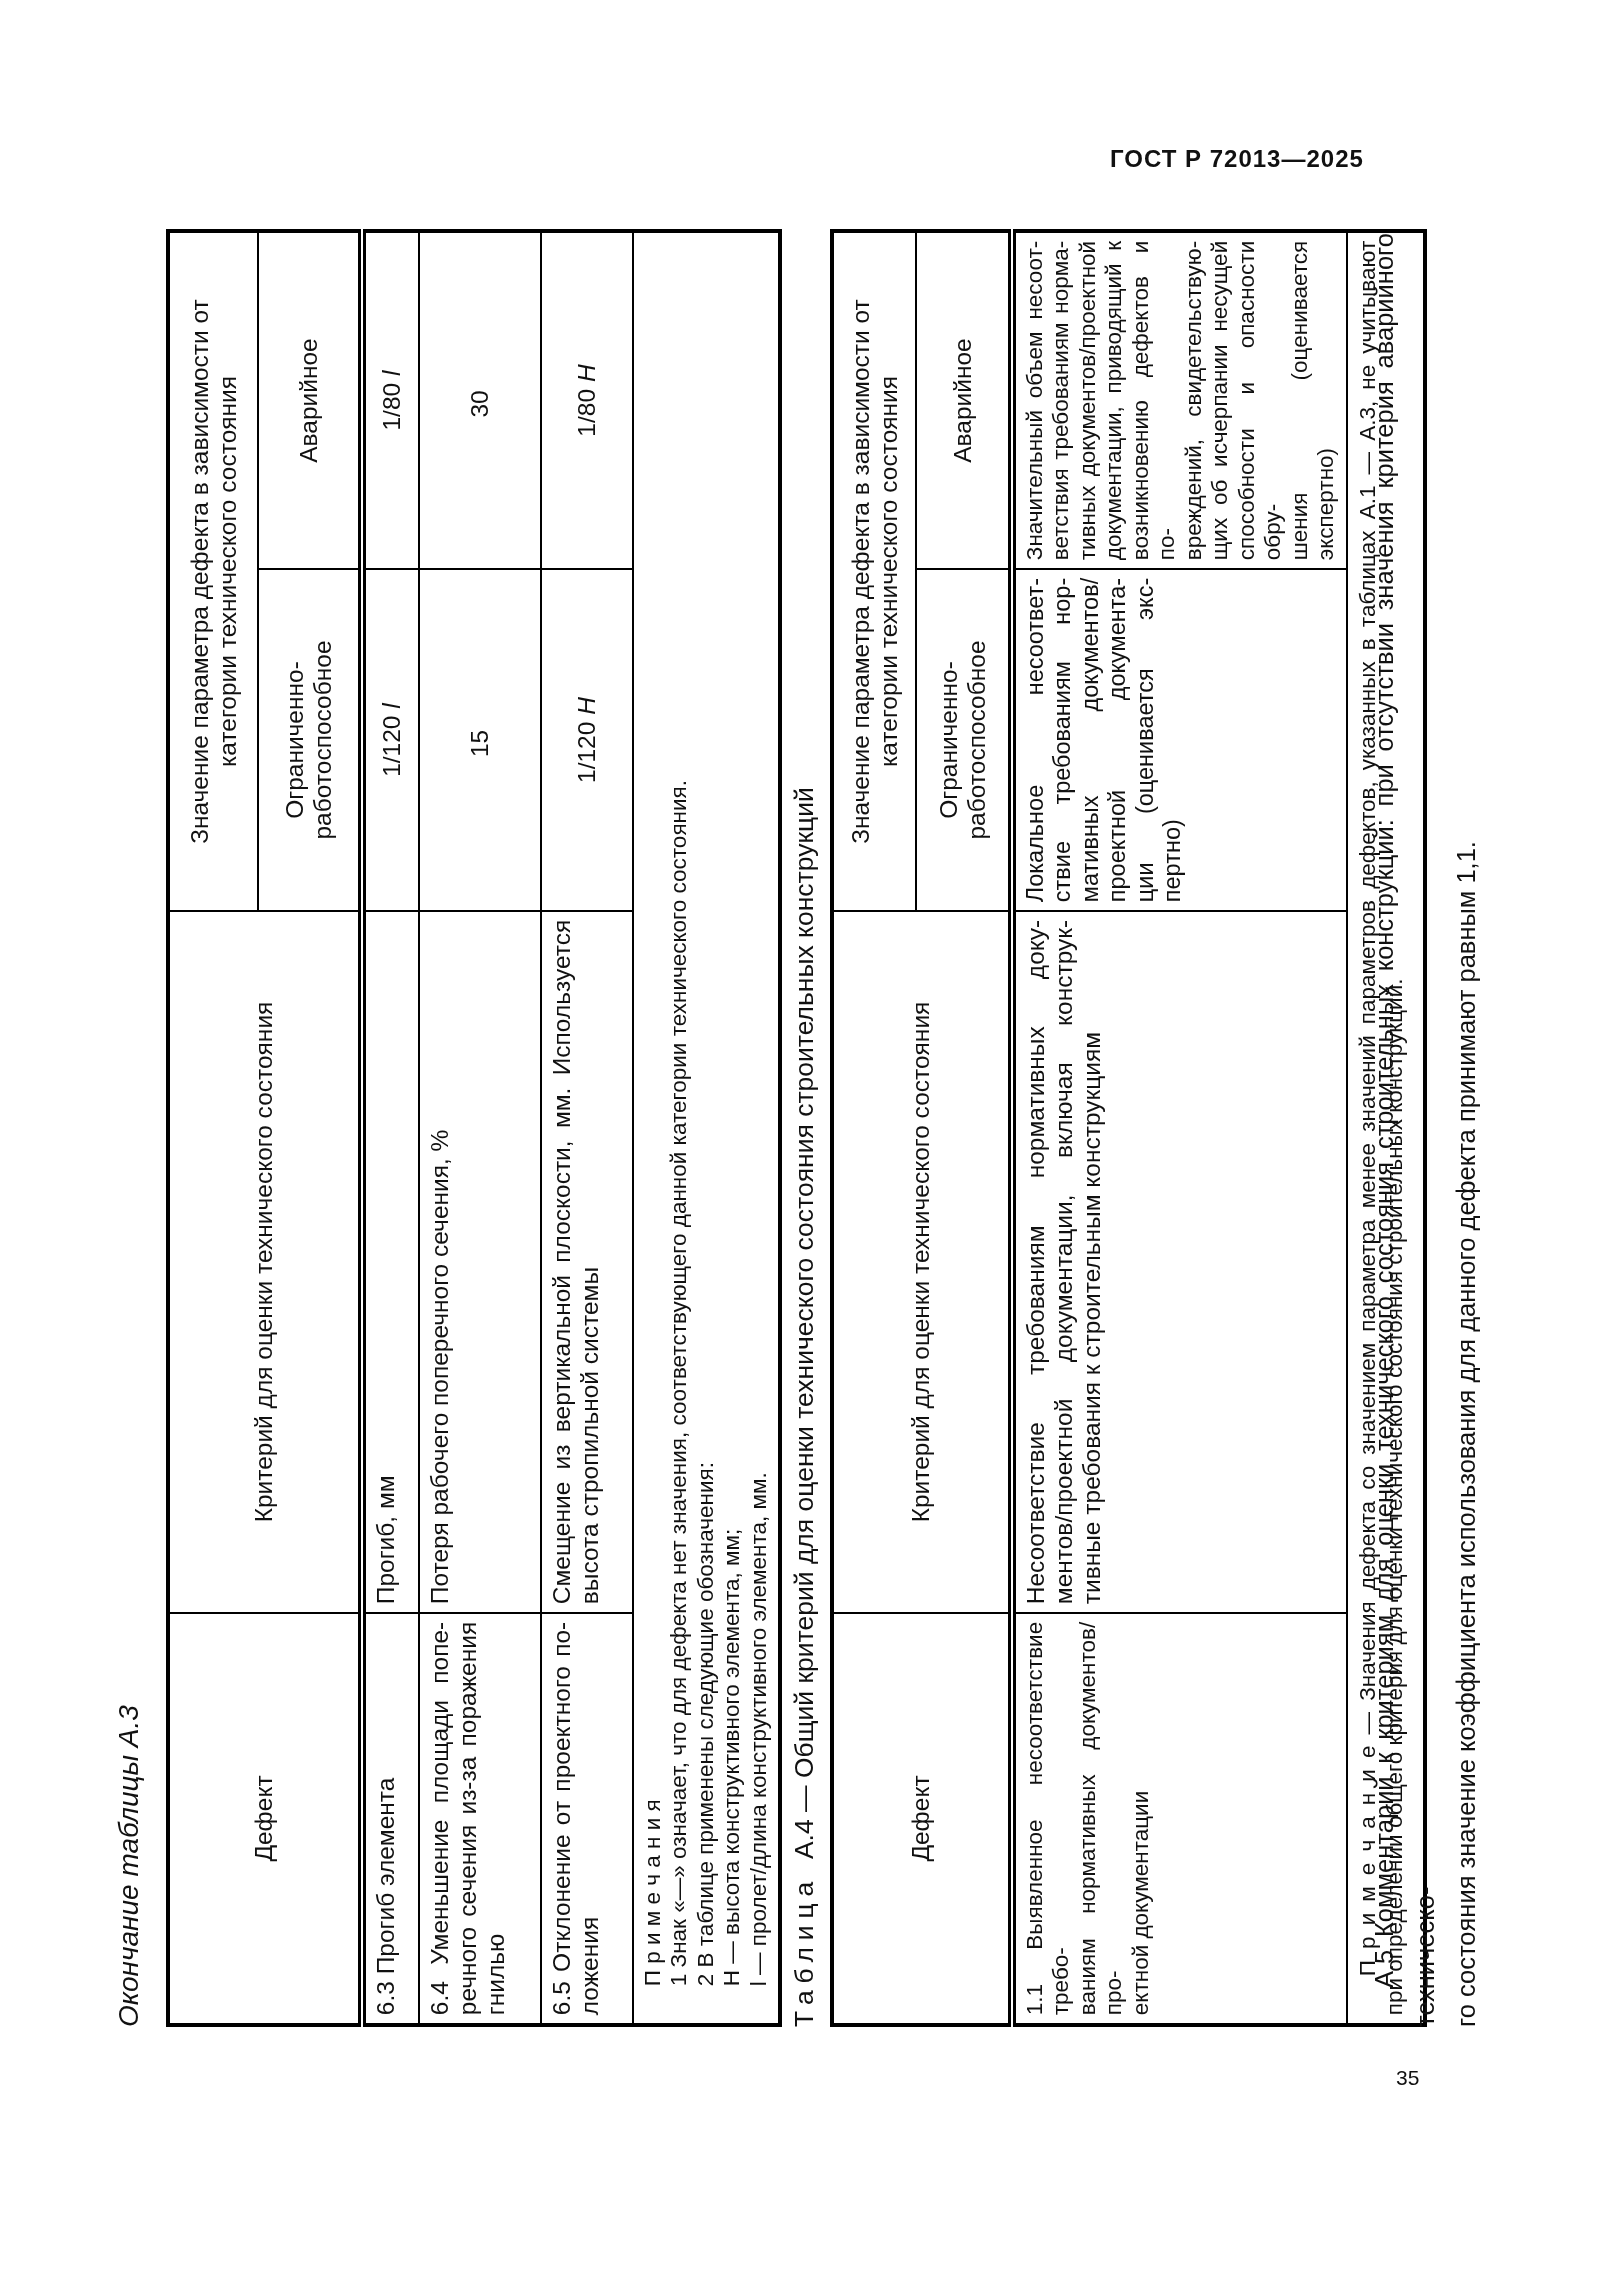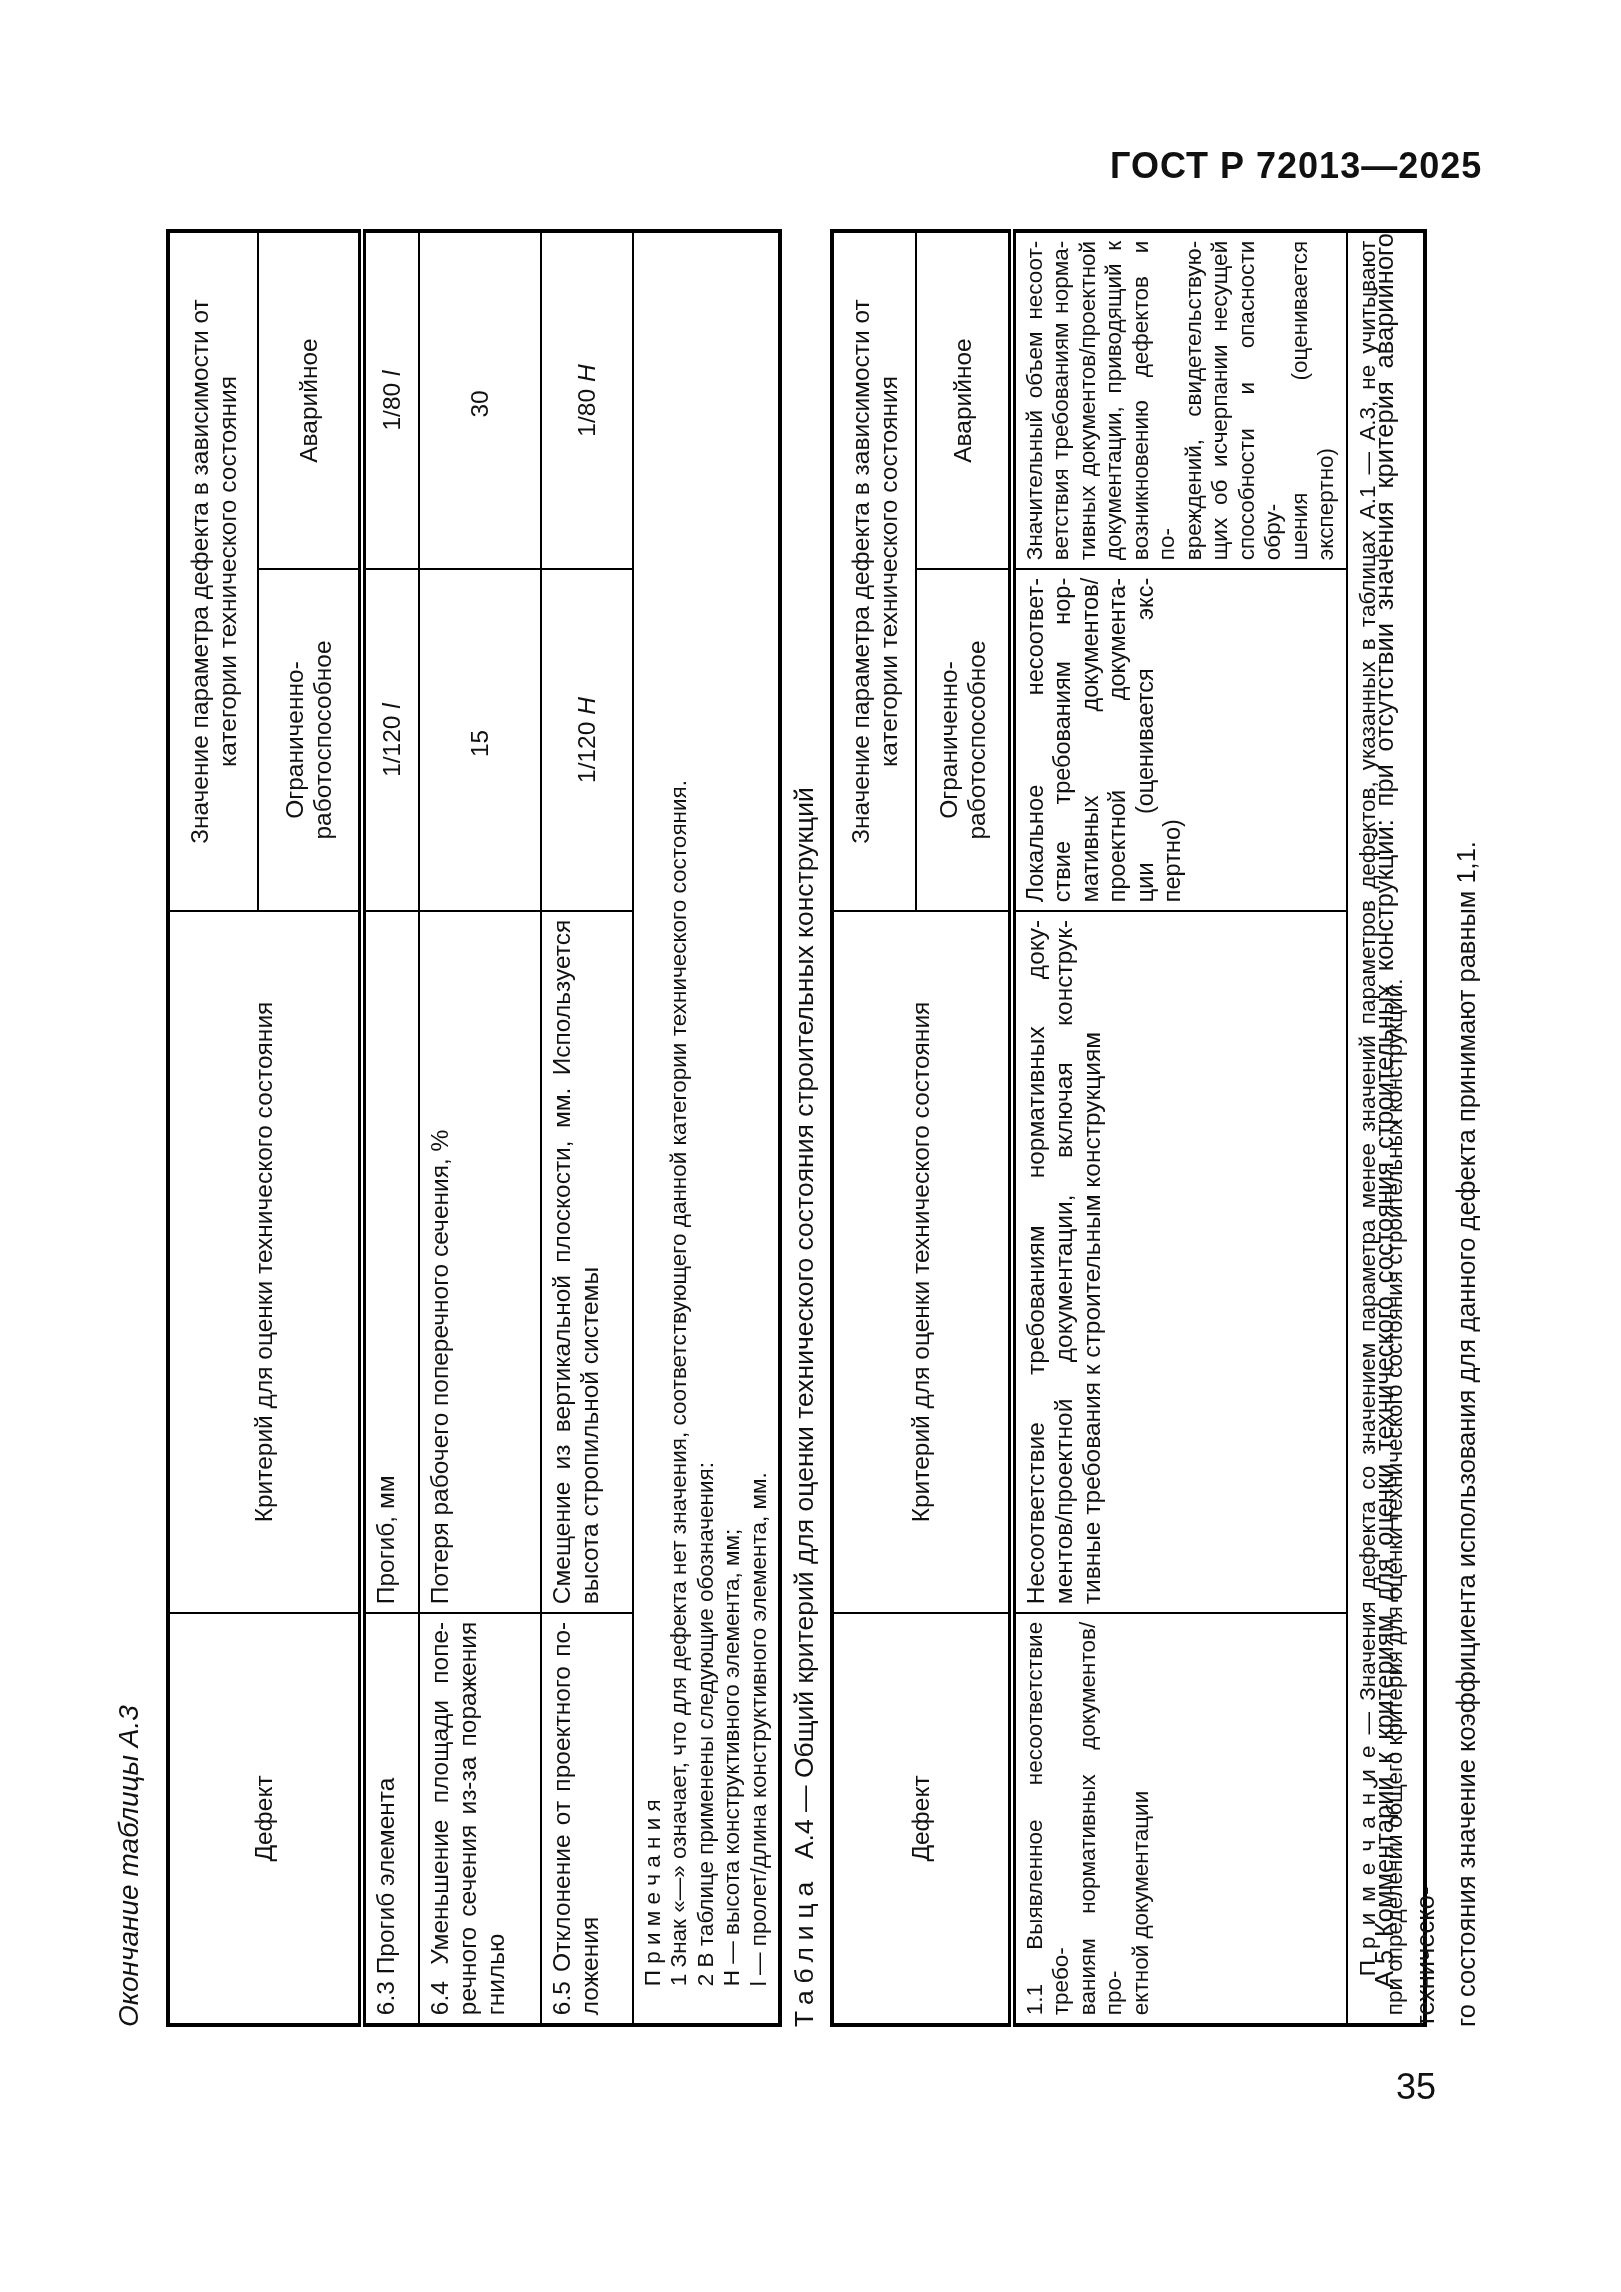--- a/index.html
+++ b/index.html
@@ -1,19 +1,19 @@
 <!DOCTYPE html>
 <html><head>
 <meta charset="utf-8">
 <style>
   html,body{margin:0;padding:0;background:#ffffff;}
   .page{position:relative;width:1621px;height:2293px;background:#ffffff;overflow:hidden;
         font-family:"Liberation Sans", sans-serif;color:#111;}
-  .doc-header{position:absolute;left:1110px;top:145px;font-size:36px;font-weight:bold;letter-spacing:1px;white-space:nowrap;}
-  .page-number{position:absolute;left:1396px;top:2066px;font-size:36px;}
+  .doc-header{position:absolute;left:1110px;top:145px;font-size:24px;font-weight:bold;letter-spacing:1px;white-space:nowrap;}
+  .page-number{position:absolute;left:1396px;top:2066px;font-size:21px;}
   
   .rot{position:absolute;left:103px;top:2058px;width:1946px;height:1348px;
        transform-origin:0 0;transform:rotate(-90deg);}
   .cap-a3{position:absolute;left:31px;top:9.8px;font-size:28px;font-style:italic;white-space:nowrap;}
   .cap-a4{position:absolute;left:31px;top:686px;font-size:26.5px;white-space:nowrap;}
   .cap-a4 .sp{letter-spacing:6.9px;margin-right:15.7px;}
   .para-a5{position:absolute;left:31px;top:1261px;width:1794px;font-size:25.5px;line-height:41px;}
   .para-a5 .jl{text-align:justify;text-align-last:justify;}
   .para-a5 .jl:last-child{text-align-last:left;}
   .para-a5 .jl:first-child{text-indent:39px;}

